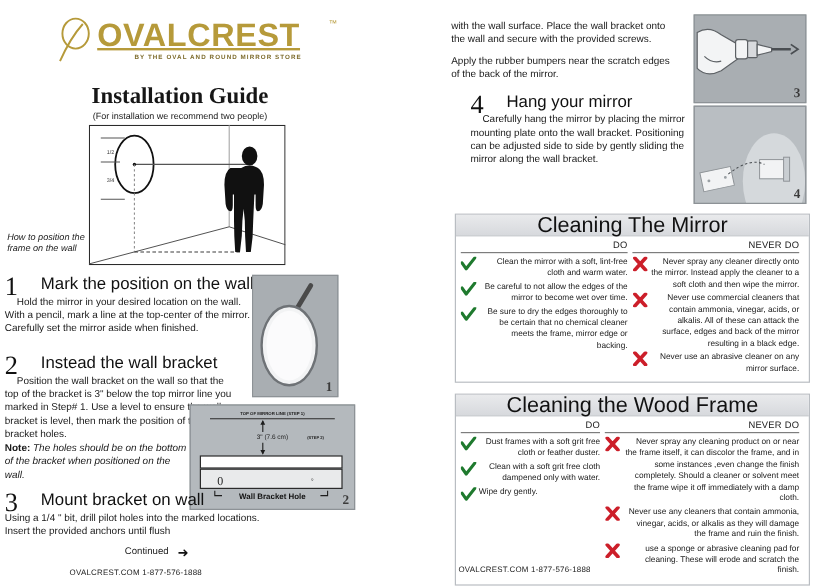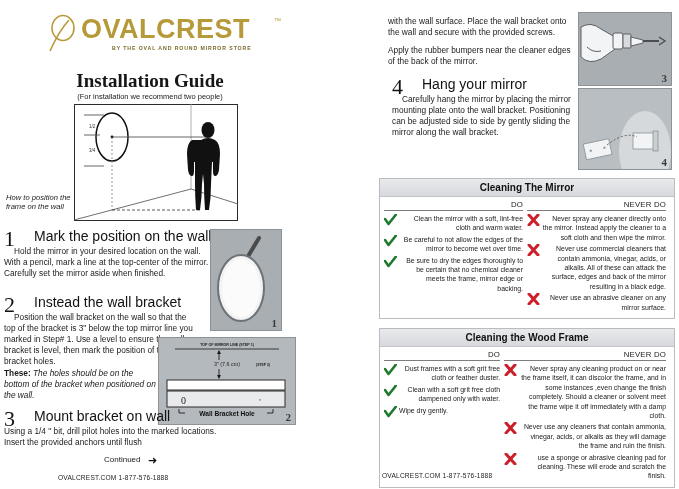--- a/index.html
+++ b/index.html
@@ -48,20 +48,21 @@
   .logo-word {
     position: absolute;
     left: 35px;
     top: 2px;
     font-size: 27px;
     font-weight: bold;
     letter-spacing: 0.5px;
     color: #b69a3a;
     line-height: 1;
     font-family: "Liberation Sans", sans-serif;
+    text-decoration: underline;
   }
   .logo-tm {
     position: absolute;
     left: 228px;
     top: 3px;
     font-size: 7px;
     color: #b69a3a;
   }
   .logo-sub {
     position: absolute;
@@ -196,43 +197,43 @@
   
   .col-right {
     position: absolute;
     left: 356px;
     top: 0;
     width: 323px;
     height: 489px;
   }
   .r-para {
     position: absolute;
-    left: 32px;
+    left: 20px;
     width: 188px;
     font-size: 8.3px;
     line-height: 1.33;
     color: #1a1a1a;
     margin: 0;
   }
 
   
   .section {
     position: absolute;
     left: 23px;
     width: 296px;
     border: 1px solid #b9bdc2;
     background: #ffffff;
     box-sizing: border-box;
   }
   .sec-head {
     height: 17px;
     background: linear-gradient(#e9eaec, #d7d9dd);
     border-bottom: 1px solid #c2c6ca;
-    font-size: 10px;
-    font-weight: bold;
+    font-size: 18px;
+    font-weight: normal;
     text-align: center;
     line-height: 17px;
     color: #111;
   }
   .sec-cols {
     display: flex;
     padding: 3px 4px 4px 4px;
   }
   .sec-col {
     width: 50%;
@@ -335,21 +336,21 @@
         <ellipse cx="30" cy="58" rx="19" ry="29" fill="#fbfbfc"></ellipse>
       </svg>
       <span class="pnum">1</span>
     </div>
 
     <div class="step" style="top:294px; width:202px;">
       <div class="step-num">2</div>
       <div class="step-head">Instead the wall bracket</div>
       <p class="step-body" style="width:196px;">Position the wall bracket on the wall so that the top of the bracket is 3" below the top mirror line you marked in Step# 1. Use a level to ensure the wall bracket is level, then mark the position of the wall bracket holes.</p>
       <p class="note" style="width:152px; margin-top:1px;">
-        <b>These:</b><i> The holes should be on the bottom of the bracket when positioned on the wall.</i>
+        <b>Note:</b><i> The holes should be on the bottom of the bracket when positioned on the wall.</i>
       </p>
     </div>
 
     <div class="photo" style="left:158px; top:337px; width:136px; height:86px;">
       <svg viewBox="0 0 136 86" width="136" height="86">
         <rect width="136" height="86" fill="#b4b9bd"></rect>
         <text x="68" y="8" font-size="3.6" fill="#1d1d1d" text-anchor="middle" font-family="Liberation Sans, sans-serif" font-weight="bold">TOP OF MIRROR LINE  (STEP 1)</text>
         <line x1="16" y1="11" x2="120" y2="11" stroke="#2b2b2b" stroke-width="0.9"></line>
         <line x1="60" y1="13" x2="60" y2="22" stroke="#1d1d1d" stroke-width="0.9"></line>
         <polygon points="60,12 58,16 62,16" fill="#1d1d1d"></polygon>
@@ -375,21 +376,21 @@
     </div>
 
     <div class="continued">Continued</div>
     <div class="cont-arrow">➜</div>
     <div class="footer-left">OVALCREST.COM  1-877-576-1888</div>
   </div>
 
   <div class="col-right">
 
     <p class="r-para" style="top:16px;">with the wall surface. Place the wall bracket onto the wall and secure with the provided screws.</p>
-    <p class="r-para" style="top:45px;">Apply the rubber bumpers near the cleaner edges of the back of the mirror.</p>
+    <p class="r-para" style="top:45px;">Apply the rubber bumpers near the scratch edges of the back of the mirror.</p>
 
     <div class="step" style="left:36px; top:76px; width:190px;">
       <div class="step-num">4</div>
       <div class="step-head">Hang your mirror</div>
       <p class="step-body" style="width:186px;">Carefully hang the mirror by placing the mirror mounting plate onto the wall bracket. Positioning can be adjusted side to side by gently sliding the mirror along the wall bracket.</p>
     </div>
 
     <div class="photo" style="left:222px; top:12px; width:92px; height:72px;">
       <svg viewBox="0 0 92 72" width="92" height="72">
         <rect width="92" height="72" fill="#a9aeb2"></rect>

